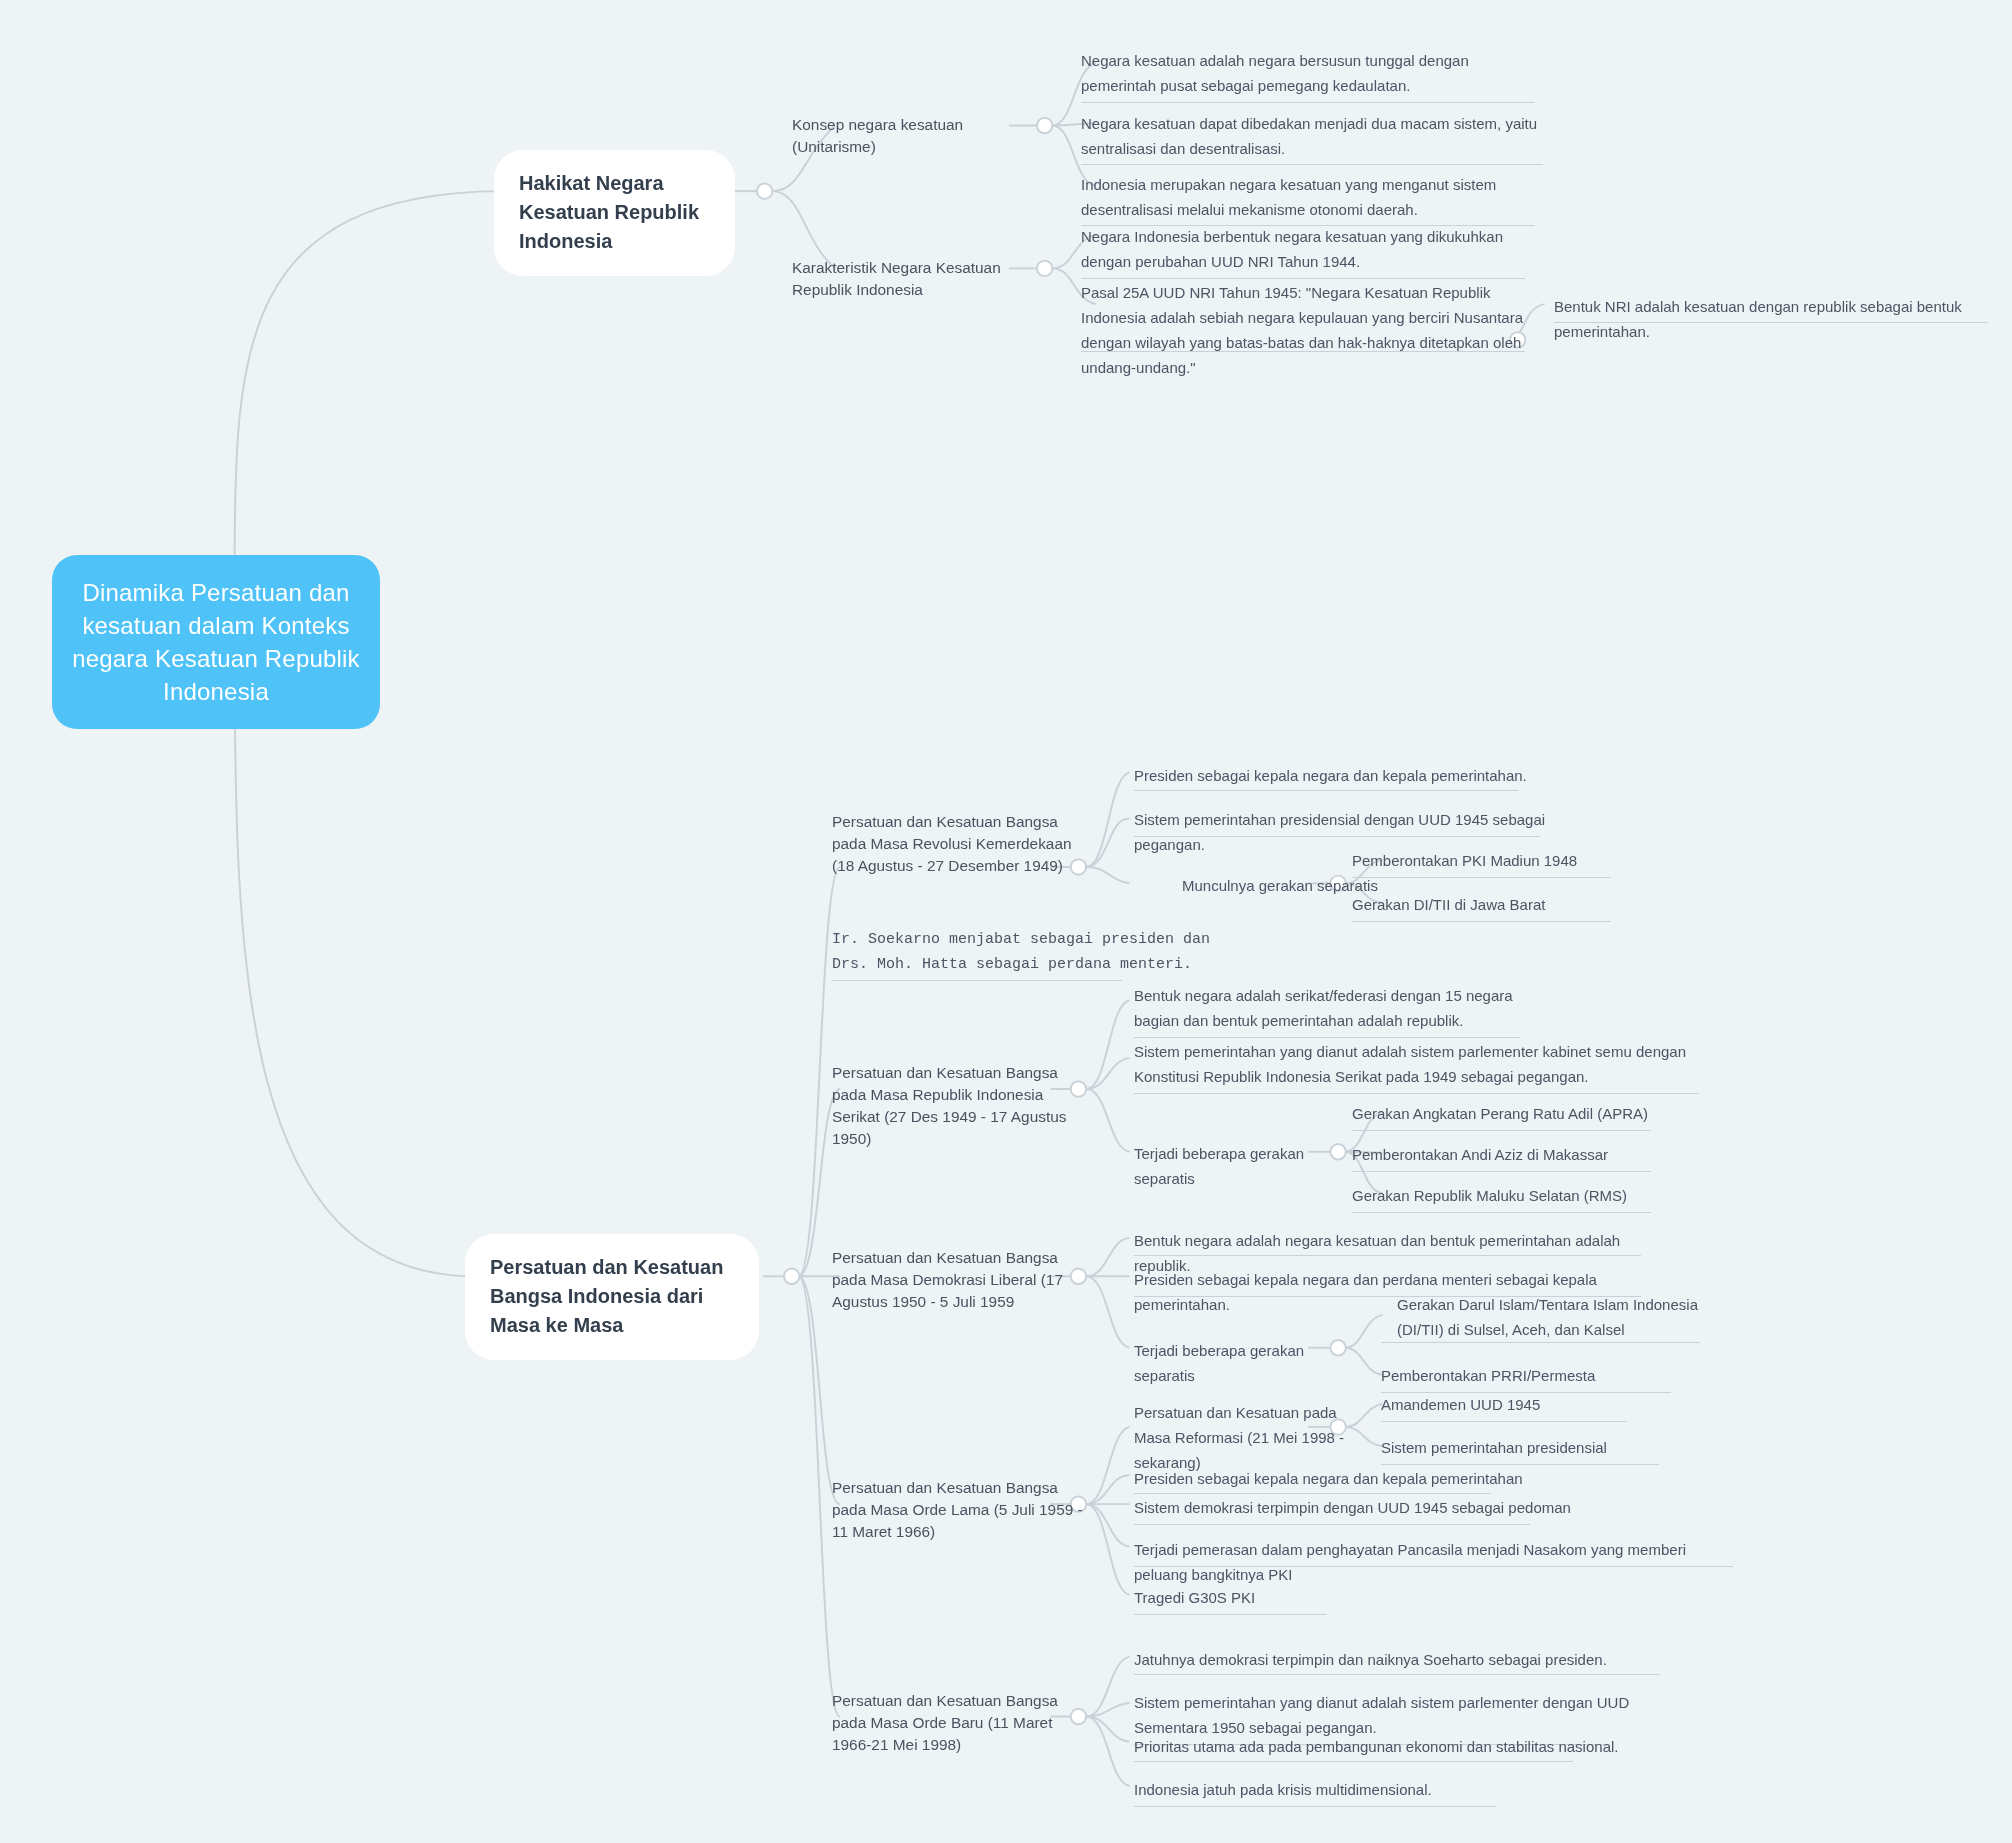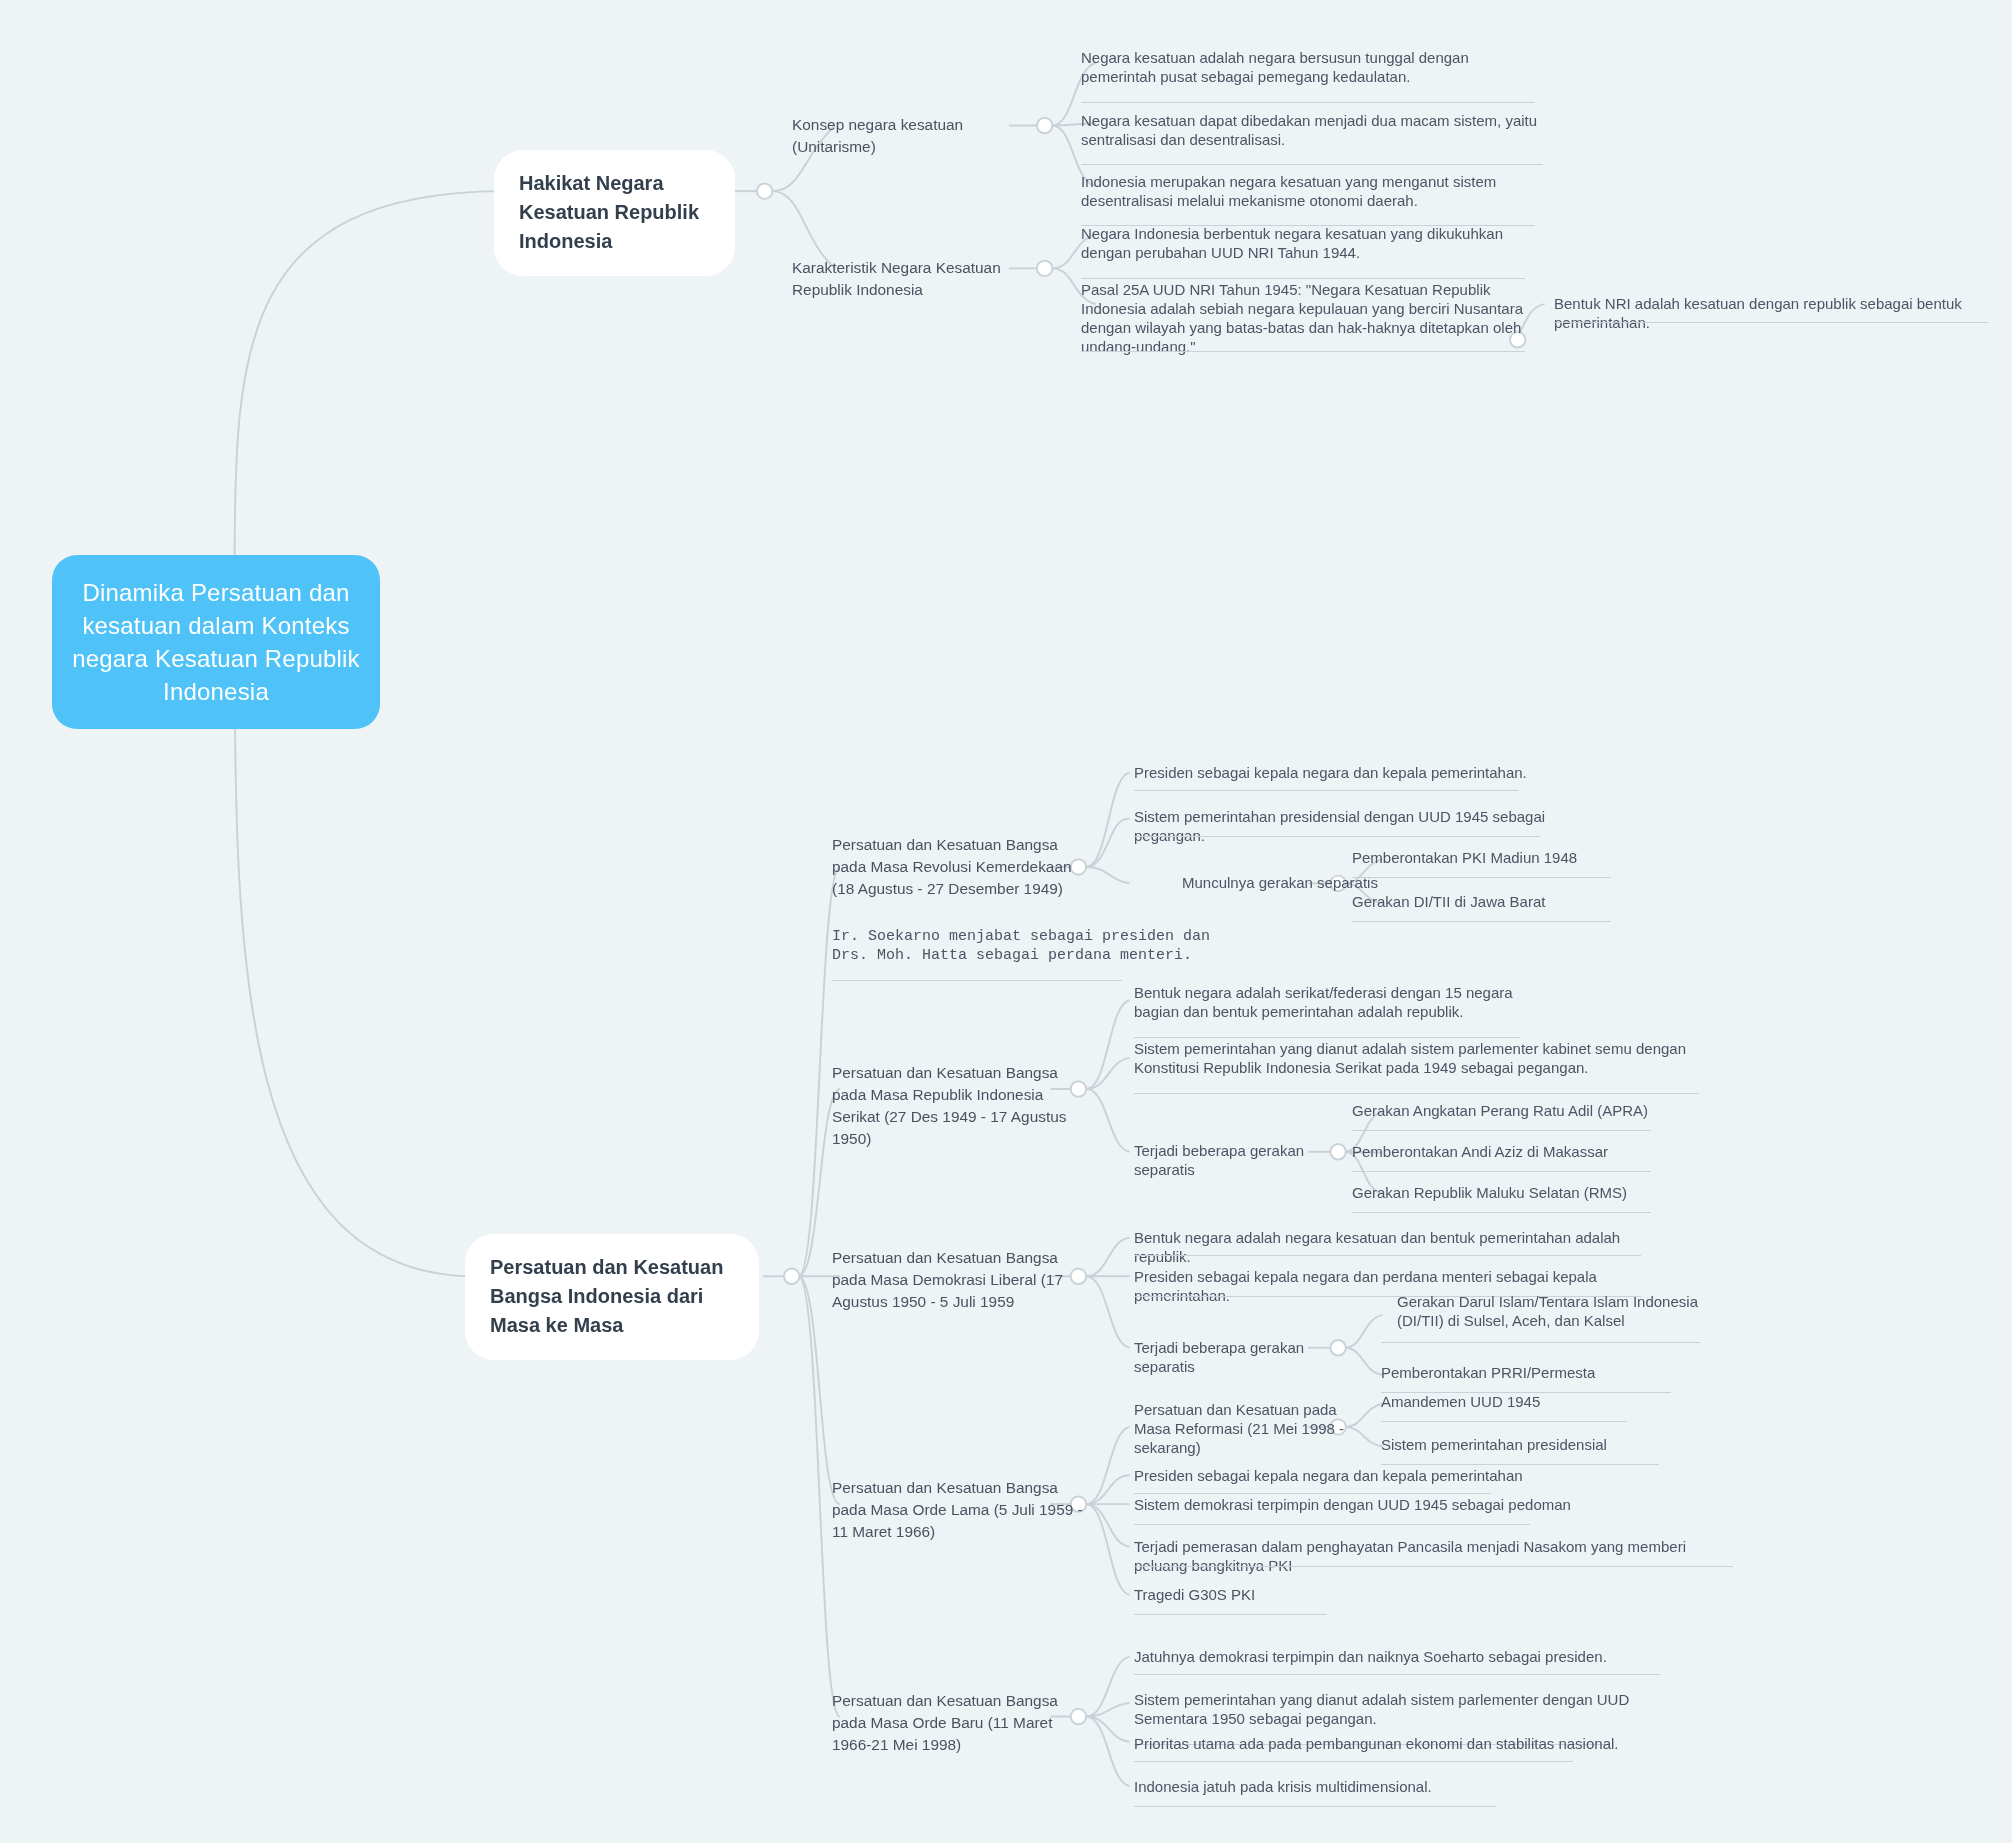--- a/index.html
+++ b/index.html
@@ -33,21 +33,21 @@
     color:#333f4d;
     font-weight:bold;
     font-size:20px;
     line-height:29px;
     padding:19.3px 25px;
   }
   
   .leaf{
     color:#4b5563;
     font-size:15px;
-    line-height:19px;
+    line-height:25px;
     padding:0;
     white-space:normal;
   }
   .leaf.l2{font-size:15.4px;line-height:22px;color:#49535f;}
   .underline{position:absolute;height:1px;background:#c9d2d8;}
 </style>
 </head>
 <body>
 
 <div id="canvas">
@@ -165,21 +165,21 @@
   <div class="underline" style="left:1081px;top:278px;width:444px;"></div>
 
   <div class="node leaf" style="left:1081px;top:280px;width:444px;">Pasal 25A UUD NRI Tahun 1945: "Negara Kesatuan Republik Indonesia adalah sebiah negara kepulauan yang berciri Nusantara dengan wilayah yang batas-batas dan hak-haknya ditetapkan oleh undang-undang."</div>
   <div class="underline" style="left:1081px;top:351px;width:444px;"></div>
 
   <div class="node leaf" style="left:1554px;top:294px;width:434px;">Bentuk NRI adalah kesatuan dengan republik sebagai bentuk pemerintahan.</div>
   <div class="underline" style="left:1554px;top:322px;width:434px;"></div>
 
   <div class="node branch" style="left:465px;top:1234px;width:294px;">Persatuan dan Kesatuan Bangsa Indonesia dari Masa ke Masa</div>
 
-  <div class="node leaf l2" style="left:832px;top:811px;width:256px;margin-top:23px;">Persatuan dan Kesatuan Bangsa pada Masa Revolusi Kemerdekaan (18 Agustus - 27 Desember 1949)</div>
+  <div class="node leaf l2" style="left:832px;top:811px;width:256px;">Persatuan dan Kesatuan Bangsa pada Masa Revolusi Kemerdekaan (18 Agustus - 27 Desember 1949)</div>
 
   <div class="node leaf" style="left:1134px;top:763px;width:406px;">Presiden sebagai kepala negara dan kepala pemerintahan.</div>
   <div class="underline" style="left:1134px;top:790px;width:384px;"></div>
 
   <div class="node leaf" style="left:1134px;top:807px;width:454px;">Sistem pemerintahan presidensial dengan UUD 1945 sebagai pegangan.</div>
   <div class="underline" style="left:1134px;top:836px;width:406px;"></div>
 
   <div class="node leaf" style="left:1182px;top:873px;width:212px;">Munculnya gerakan separatis</div>
 
   <div class="node leaf" style="left:1352px;top:848px;width:270px;">Pemberontakan PKI Madiun 1948</div>

